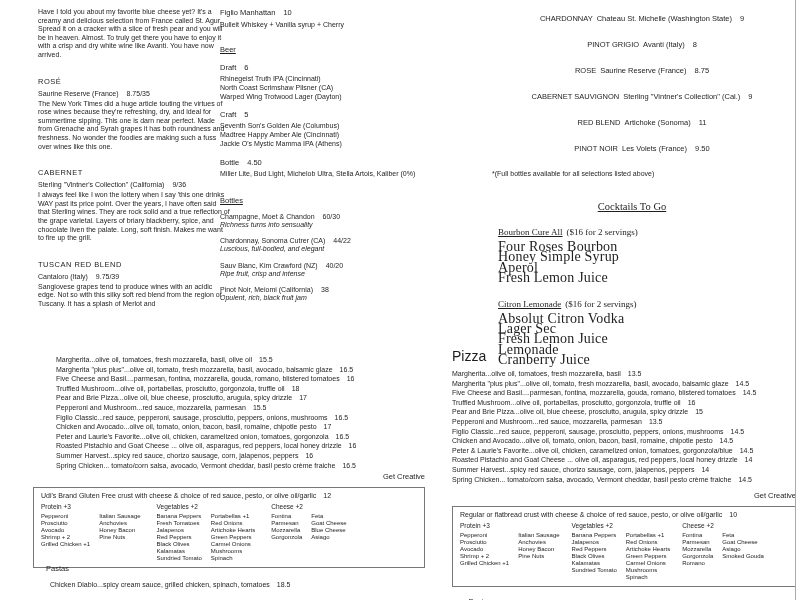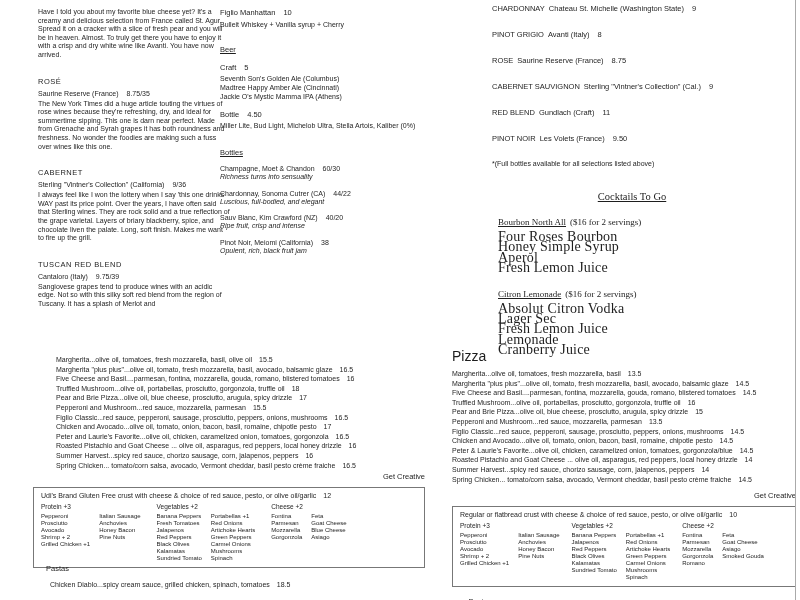--- a/index.html
+++ b/index.html
@@ -26,21 +26,21 @@
   .drink-desc{font-size:7px; margin-top:4px;}
   .underline-head{font-size:7.5px; text-decoration:underline; margin-top:17px;}
   .group-label{font-size:7.5px; margin-top:9px; margin-bottom:3px;}
   ul{list-style:none;}
   .plain-list li{font-size:7px; line-height:8.8px;}
   .bottles-list{margin-top:6px;}
   .bottle{margin-top:8px;}
   .b-name{font-size:7px;}
   .b-note{font-size:7px; font-style:italic; line-height:8.6px; margin-top:1px;}
 
-  .glass-list{margin-top:0;}
+  .glass-list{margin-top:10px;text-align:center;}
   .glass-item{font-size:7.5px; margin-bottom:17px; white-space:nowrap;}
   .glass-item .gname{margin-left:4px;}
   .bottles-note{font-size:7px; margin-top:12px;}
   .cocktails-head{font-family:"Liberation Serif", serif; font-size:10.5px; text-decoration:underline; text-align:center; width:260px; margin:24px 0 0 10px;}
   .cocktail{margin-top:15px; margin-left:6px; font-family:"Liberation Serif", serif;}
   .cocktail-title{font-size:9px;}
   .cocktail-title .u{text-decoration:underline;}
   .cocktail-title .pl{margin-left:4px;}
   .ing{margin-top:5px;}
   .ing li{font-size:14px; line-height:10.4px; letter-spacing:.2px;}
@@ -108,20 +108,31 @@
   </div>
 
   <div class="col col-mid">
     <div class="drink-name">
       <span>Figlio Manhattan</span><span class="price-gap">10</span>
     </div>
     <div class="drink-desc">Bulleit Whiskey + Vanilla syrup + Cherry</div>
 
     <div class="underline-head">Beer</div>
 
+    <div>
+      <div class="group-label">
+        <span>Draft</span><span class="price-gap">6</span>
+      </div>
+      <ul class="plain-list">
+
+      <li>Rhinegeist Truth IPA (Cincinnati)</li>
+          <li>North Coast Scrimshaw Pilsner (CA)</li>
+          <li>Warped Wing Trotwood Lager (Dayton)</li>
+        </ul>
+    </div>
 
     <div>
       <div class="group-label">
         <span>Craft</span><span class="price-gap">5</span>
       </div>
       <ul class="plain-list">
 
       <li>Seventh Son's Golden Ale (Columbus)</li>
           <li>Madtree Happy Amber Ale (Cincinnati)</li>
           <li>Jackie O's Mystic Mamma IPA (Athens)</li>
@@ -184,34 +195,34 @@
 
         <li class="glass-item">
           <span>ROSE</span><span class="gname">Saurine Reserve (France)</span><span class="price-gap">8.75</span>
         </li>
 
         <li class="glass-item">
           <span>CABERNET SAUVIGNON</span><span class="gname">Sterling "Vintner's Collection" (Cal.)</span><span class="price-gap">9</span>
         </li>
 
         <li class="glass-item">
-          <span>RED BLEND</span><span class="gname">Gundlach (Craft)</span><span class="price-gap">11</span>
+          <span>RED BLEND</span><span class="gname">Artichoke (Sonoma)</span><span class="price-gap">11</span>
         </li>
 
         <li class="glass-item">
           <span>PINOT NOIR</span><span class="gname">Les Volets (France)</span><span class="price-gap">9.50</span>
         </li>
       </ul>
     <div class="bottles-note">*(Full bottles available for all selections listed above)</div>
 
     <div class="cocktails-head">Cocktails To Go</div>
 
     <div class="cocktail">
       <div class="cocktail-title">
-        <span class="u">Bourbon North All</span><span class="pl">($16 for 2 servings)</span>
+        <span class="u">Bourbon Cure All</span><span class="pl">($16 for 2 servings)</span>
       </div>
       <ul class="ing">
 
       <li>Four Roses Bourbon</li>
           <li>Honey Simple Syrup</li>
           <li>Aperol</li>
           <li>Fresh Lemon Juice</li>
         </ul>
     </div>
 

